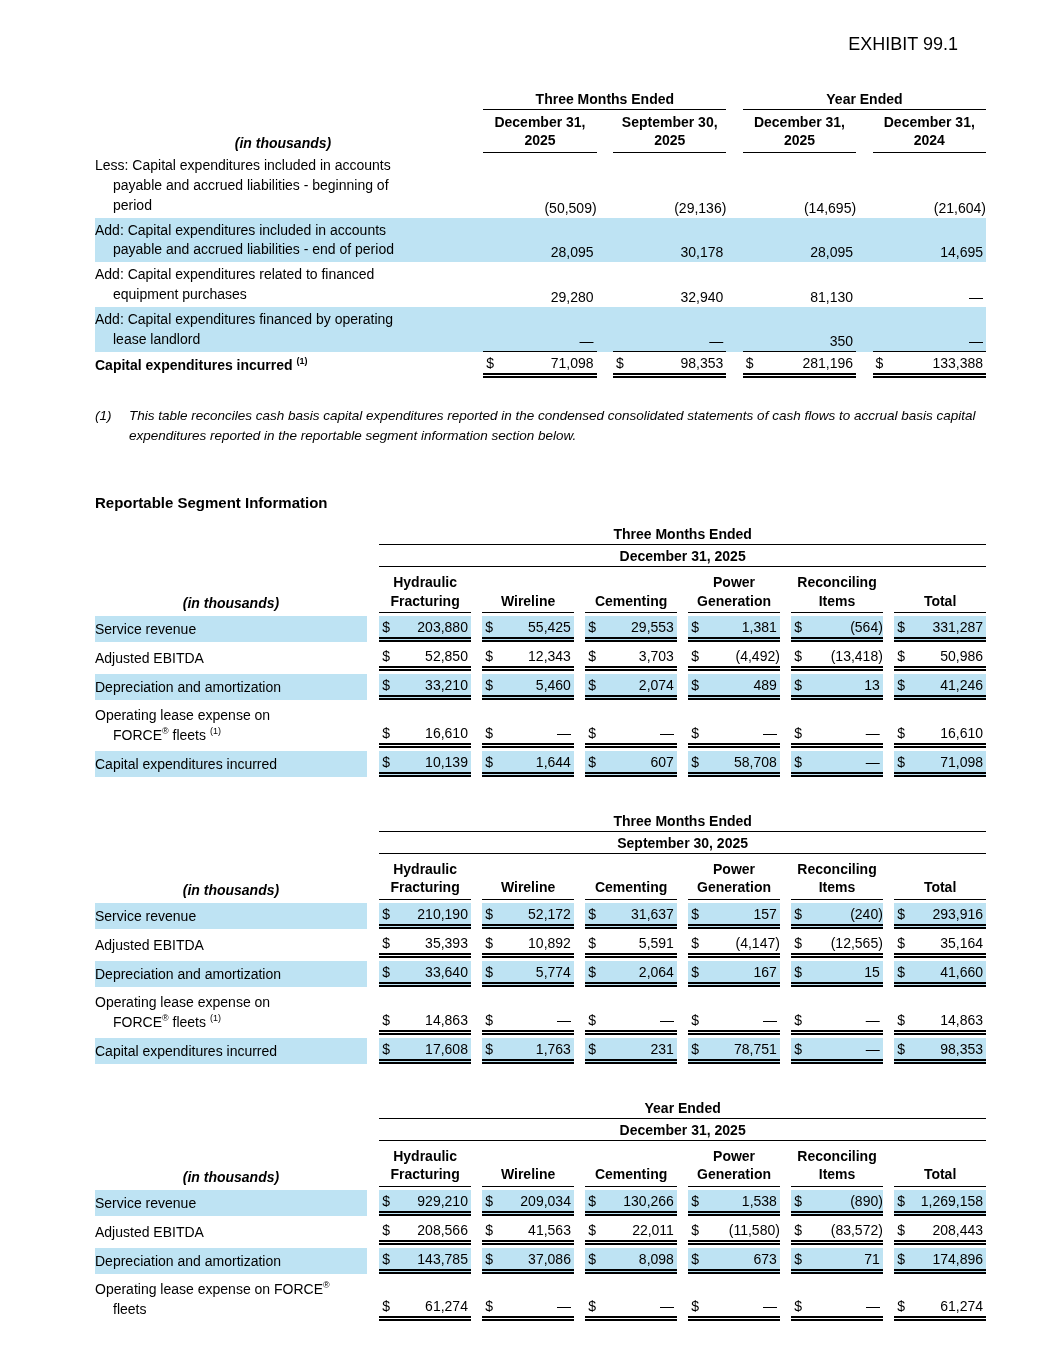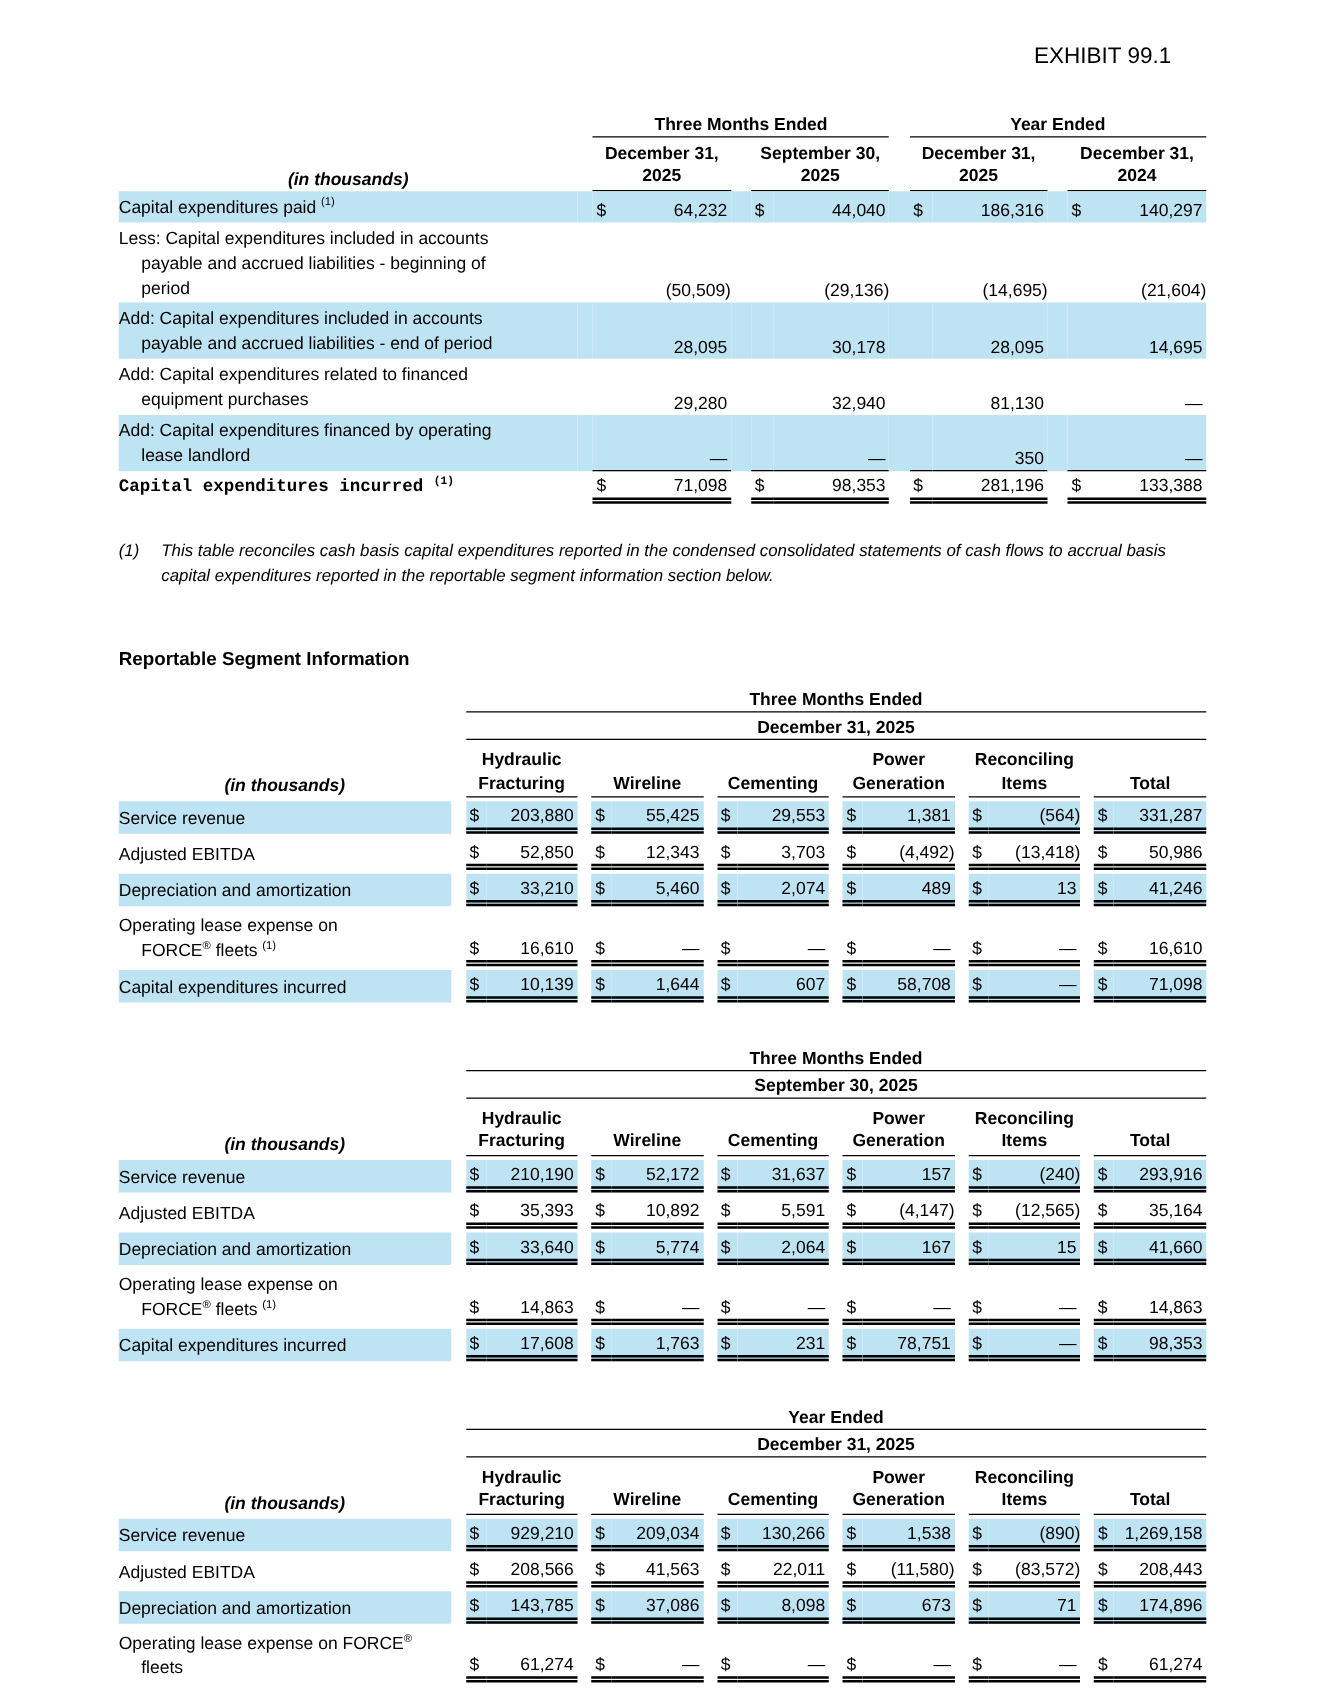--- a/index.html
+++ b/index.html
@@ -1,18 +1,18 @@
 <!DOCTYPE html>
 <html><head>
 <meta charset="utf-8">
 <style>
   html,body { margin:0; padding:0; background:#ffffff; }
   .page {
     width:1055px; height:1365px; box-sizing:border-box;
-    padding:34px 90px 20px 95px;
+    padding:34px 69px 20px 95px;
     font-family:"Liberation Sans", sans-serif;
     font-size:14px; color:#000; background:#fff;
     overflow:hidden;
   }
   .exhibit { text-align:right; font-size:18px; padding-right:28px; }
   .title { font-size:15px; font-weight:bold; margin:26px 0 0 0; }
   .title2 { margin-top:48px; }
 
   table.fin { width:100%; table-layout:fixed; border-collapse:separate; border-spacing:0; }
   table.seg { border-spacing:0 3px; }
@@ -22,21 +22,21 @@
 
   td { padding:0; vertical-align:bottom; word-wrap:break-word; }
   .band { font-weight:bold; text-align:center; border-bottom:1.5px solid #000; padding-bottom:2px; }
   .colhead { font-weight:bold; text-align:center; vertical-align:bottom;
              border-bottom:1.5px solid #000; padding:3px 0 2px 0; line-height:1.32; }
   .inthous { font-weight:bold; font-style:italic; text-align:center; vertical-align:bottom; padding-bottom:2px; }
   .lbl { text-align:left; padding:3px 0 2px 18px; text-indent:-18px; line-height:1.42; }
   .d  { text-align:left;  padding:3px 0 2px 3px; }
   .v  { text-align:right; padding:3px 3px 2px 0; }
   .v.neg { padding-right:0; }
-  .bold { font-weight:bold;font-family:Liberation Mono, monospace; }
+  .bold { font-weight:bold; }
   .hlc { background:#bee3f3; }
   .rule { border-bottom:1.5px solid #000; }
   .dbl  { border-bottom:5px double #000; }
   sup { font-size:9px; line-height:0; vertical-align:super; }
 
   .footnote { display:flex; margin-top:28px; font-style:italic; font-size:13.5px; line-height:1.5; }
   .fn-marker { flex:0 0 34px; }
   .fn-text { flex:1; }
 </style>
 </head>
@@ -74,35 +74,20 @@
             <td class="inthous">(in thousands)</td>
             <td></td>
             <td class="colhead" colspan="2">December 31, 2025</td>
             <td></td>
             <td class="colhead" colspan="2">September 30, 2025</td>
             <td></td>
             <td class="colhead" colspan="2">December 31, 2025</td>
             <td></td>
             <td class="colhead" colspan="2">December 31, 2024</td>
           </tr>
-          <tr class="hl">
-            <td class="lbl hlc">Capital expenditures paid <sup>(1)</sup></td>
-            <td class="hlc"></td>
-            <td class="d hlc">$</td>
-            <td class="v hlc">64,232</td>
-            <td class="hlc"></td>
-            <td class="d hlc">$</td>
-            <td class="v hlc">44,040</td>
-            <td class="hlc"></td>
-            <td class="d hlc">$</td>
-            <td class="v hlc">186,316</td>
-            <td class="hlc"></td>
-            <td class="d hlc">$</td>
-            <td class="v hlc">140,297</td>
-          </tr>
           <tr>
             <td class="lbl">Less: Capital expenditures included in accounts<br>payable and accrued liabilities - beginning of<br>period</td>
             <td></td>
             <td class="d"></td>
             <td class="v neg">(50,509)</td>
             <td></td>
             <td class="d"></td>
             <td class="v neg">(29,136)</td>
             <td></td>
             <td class="d"></td>

